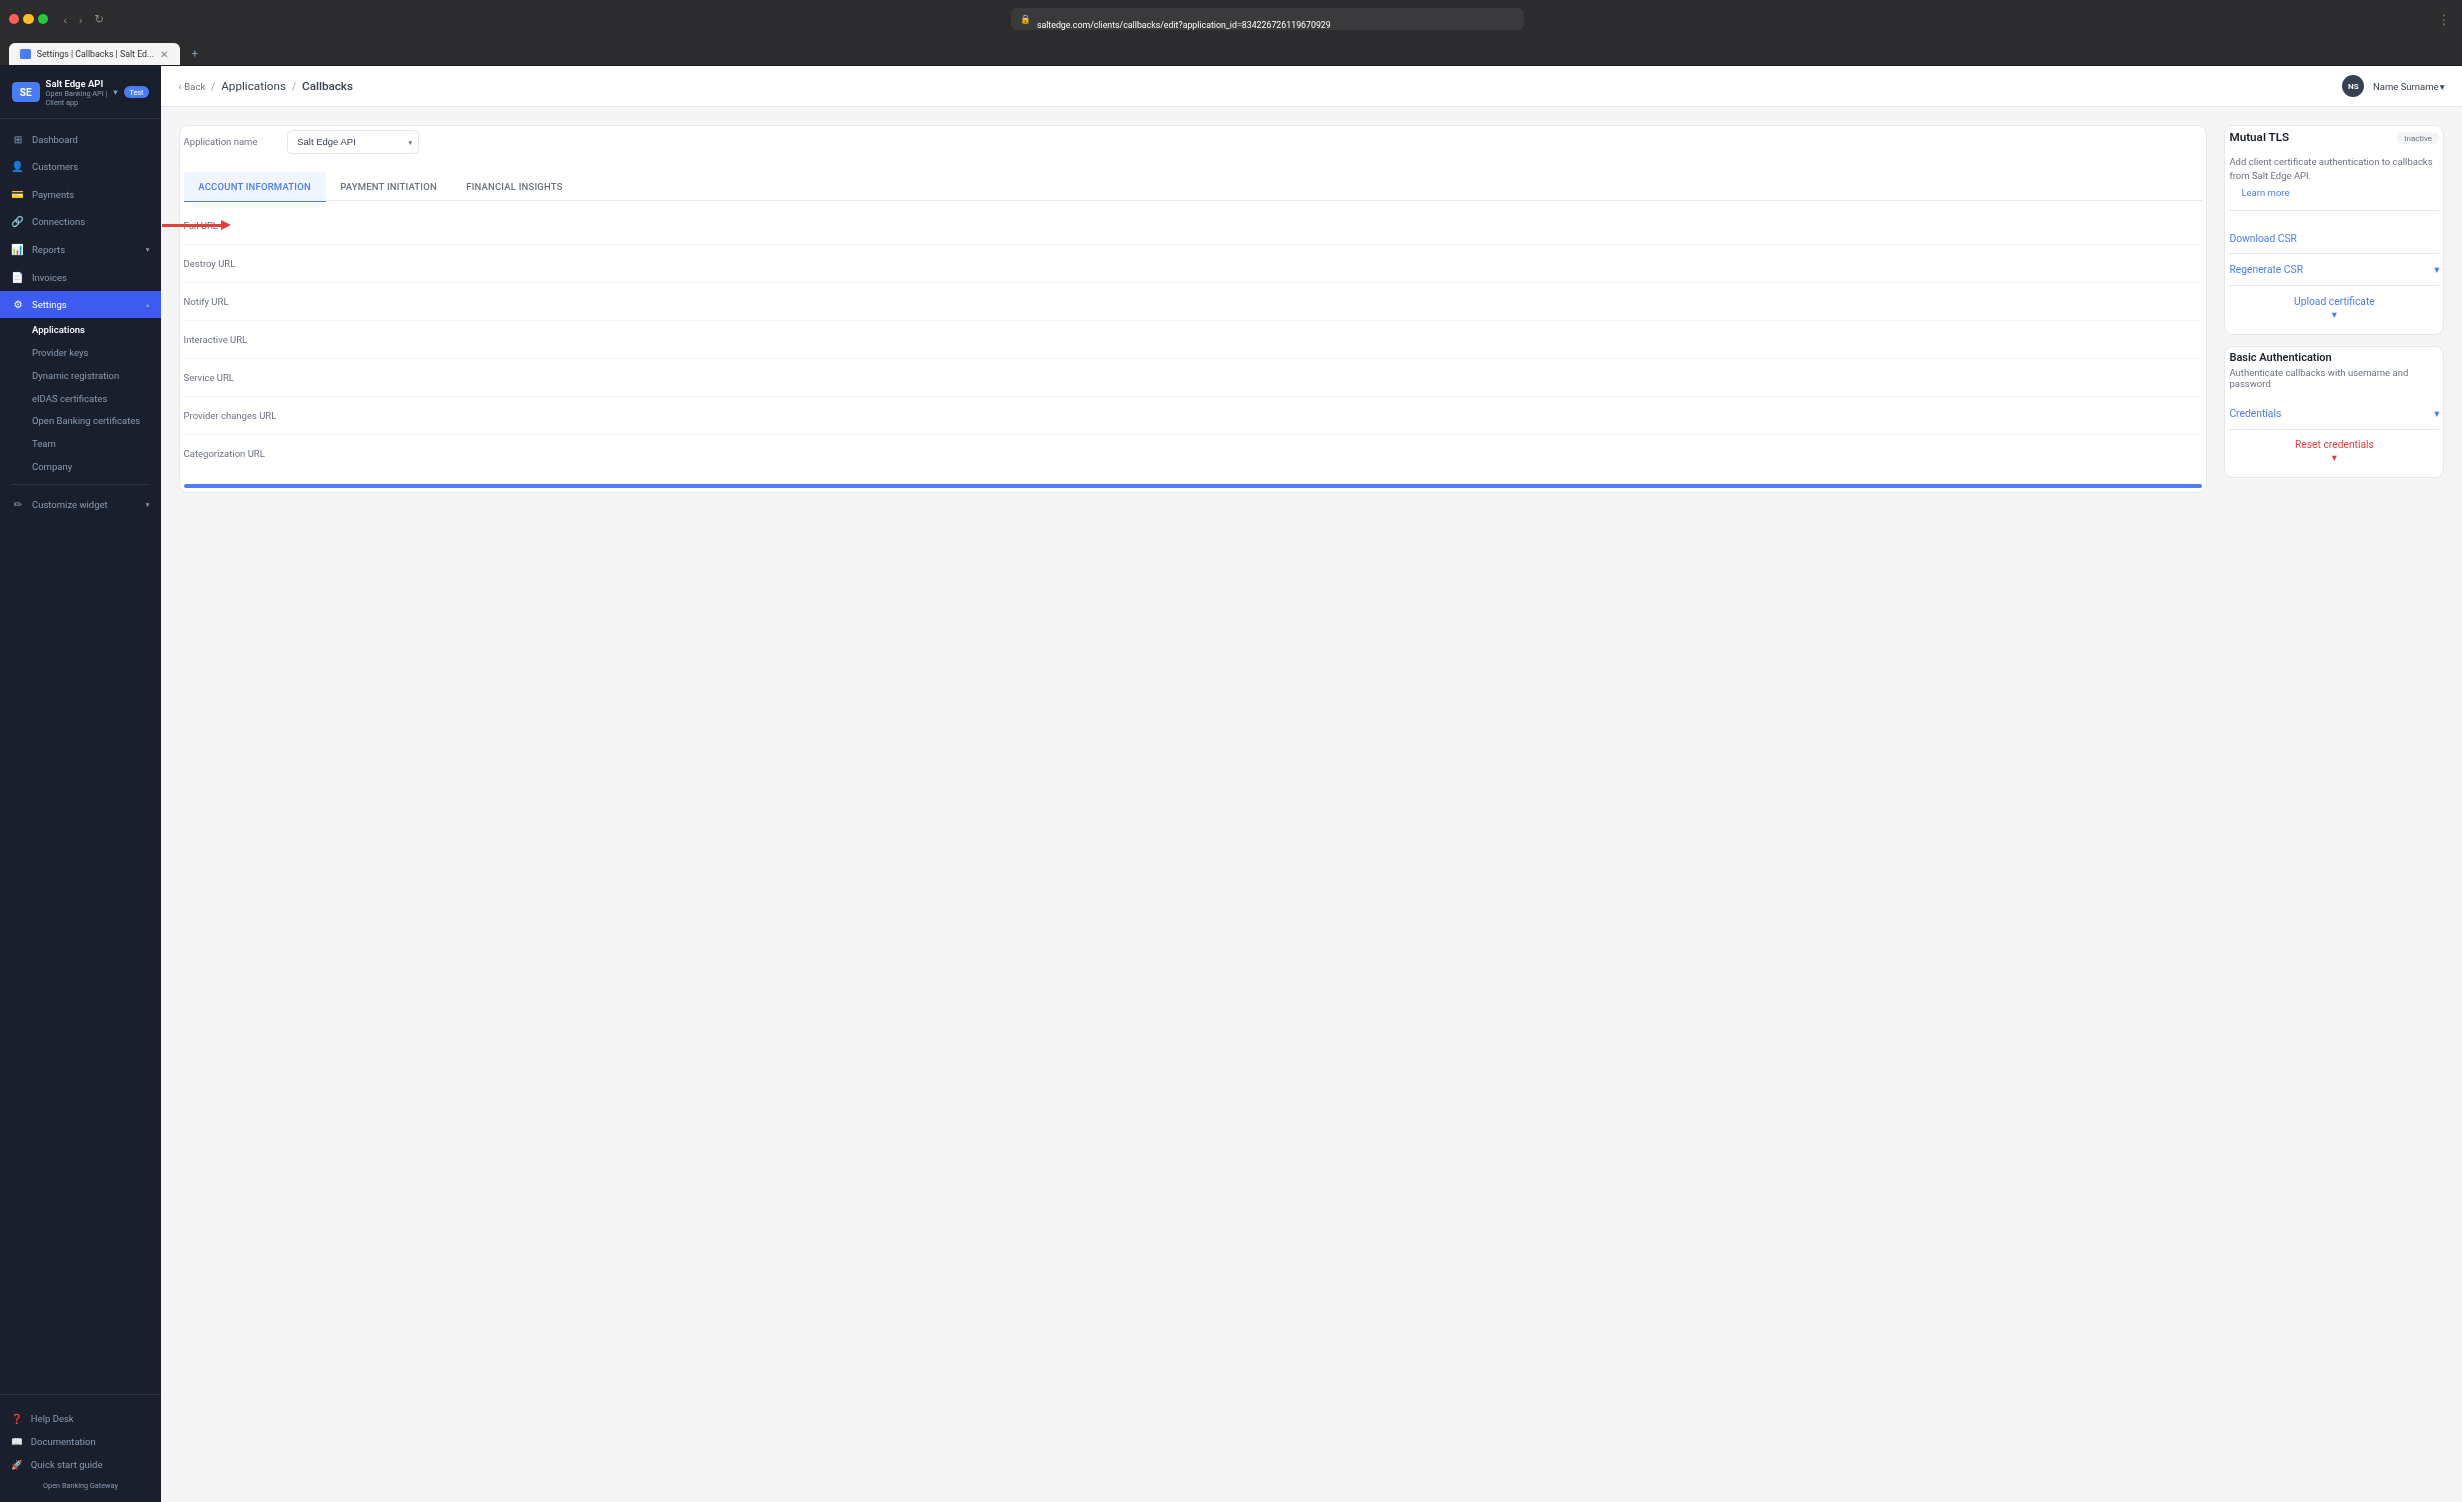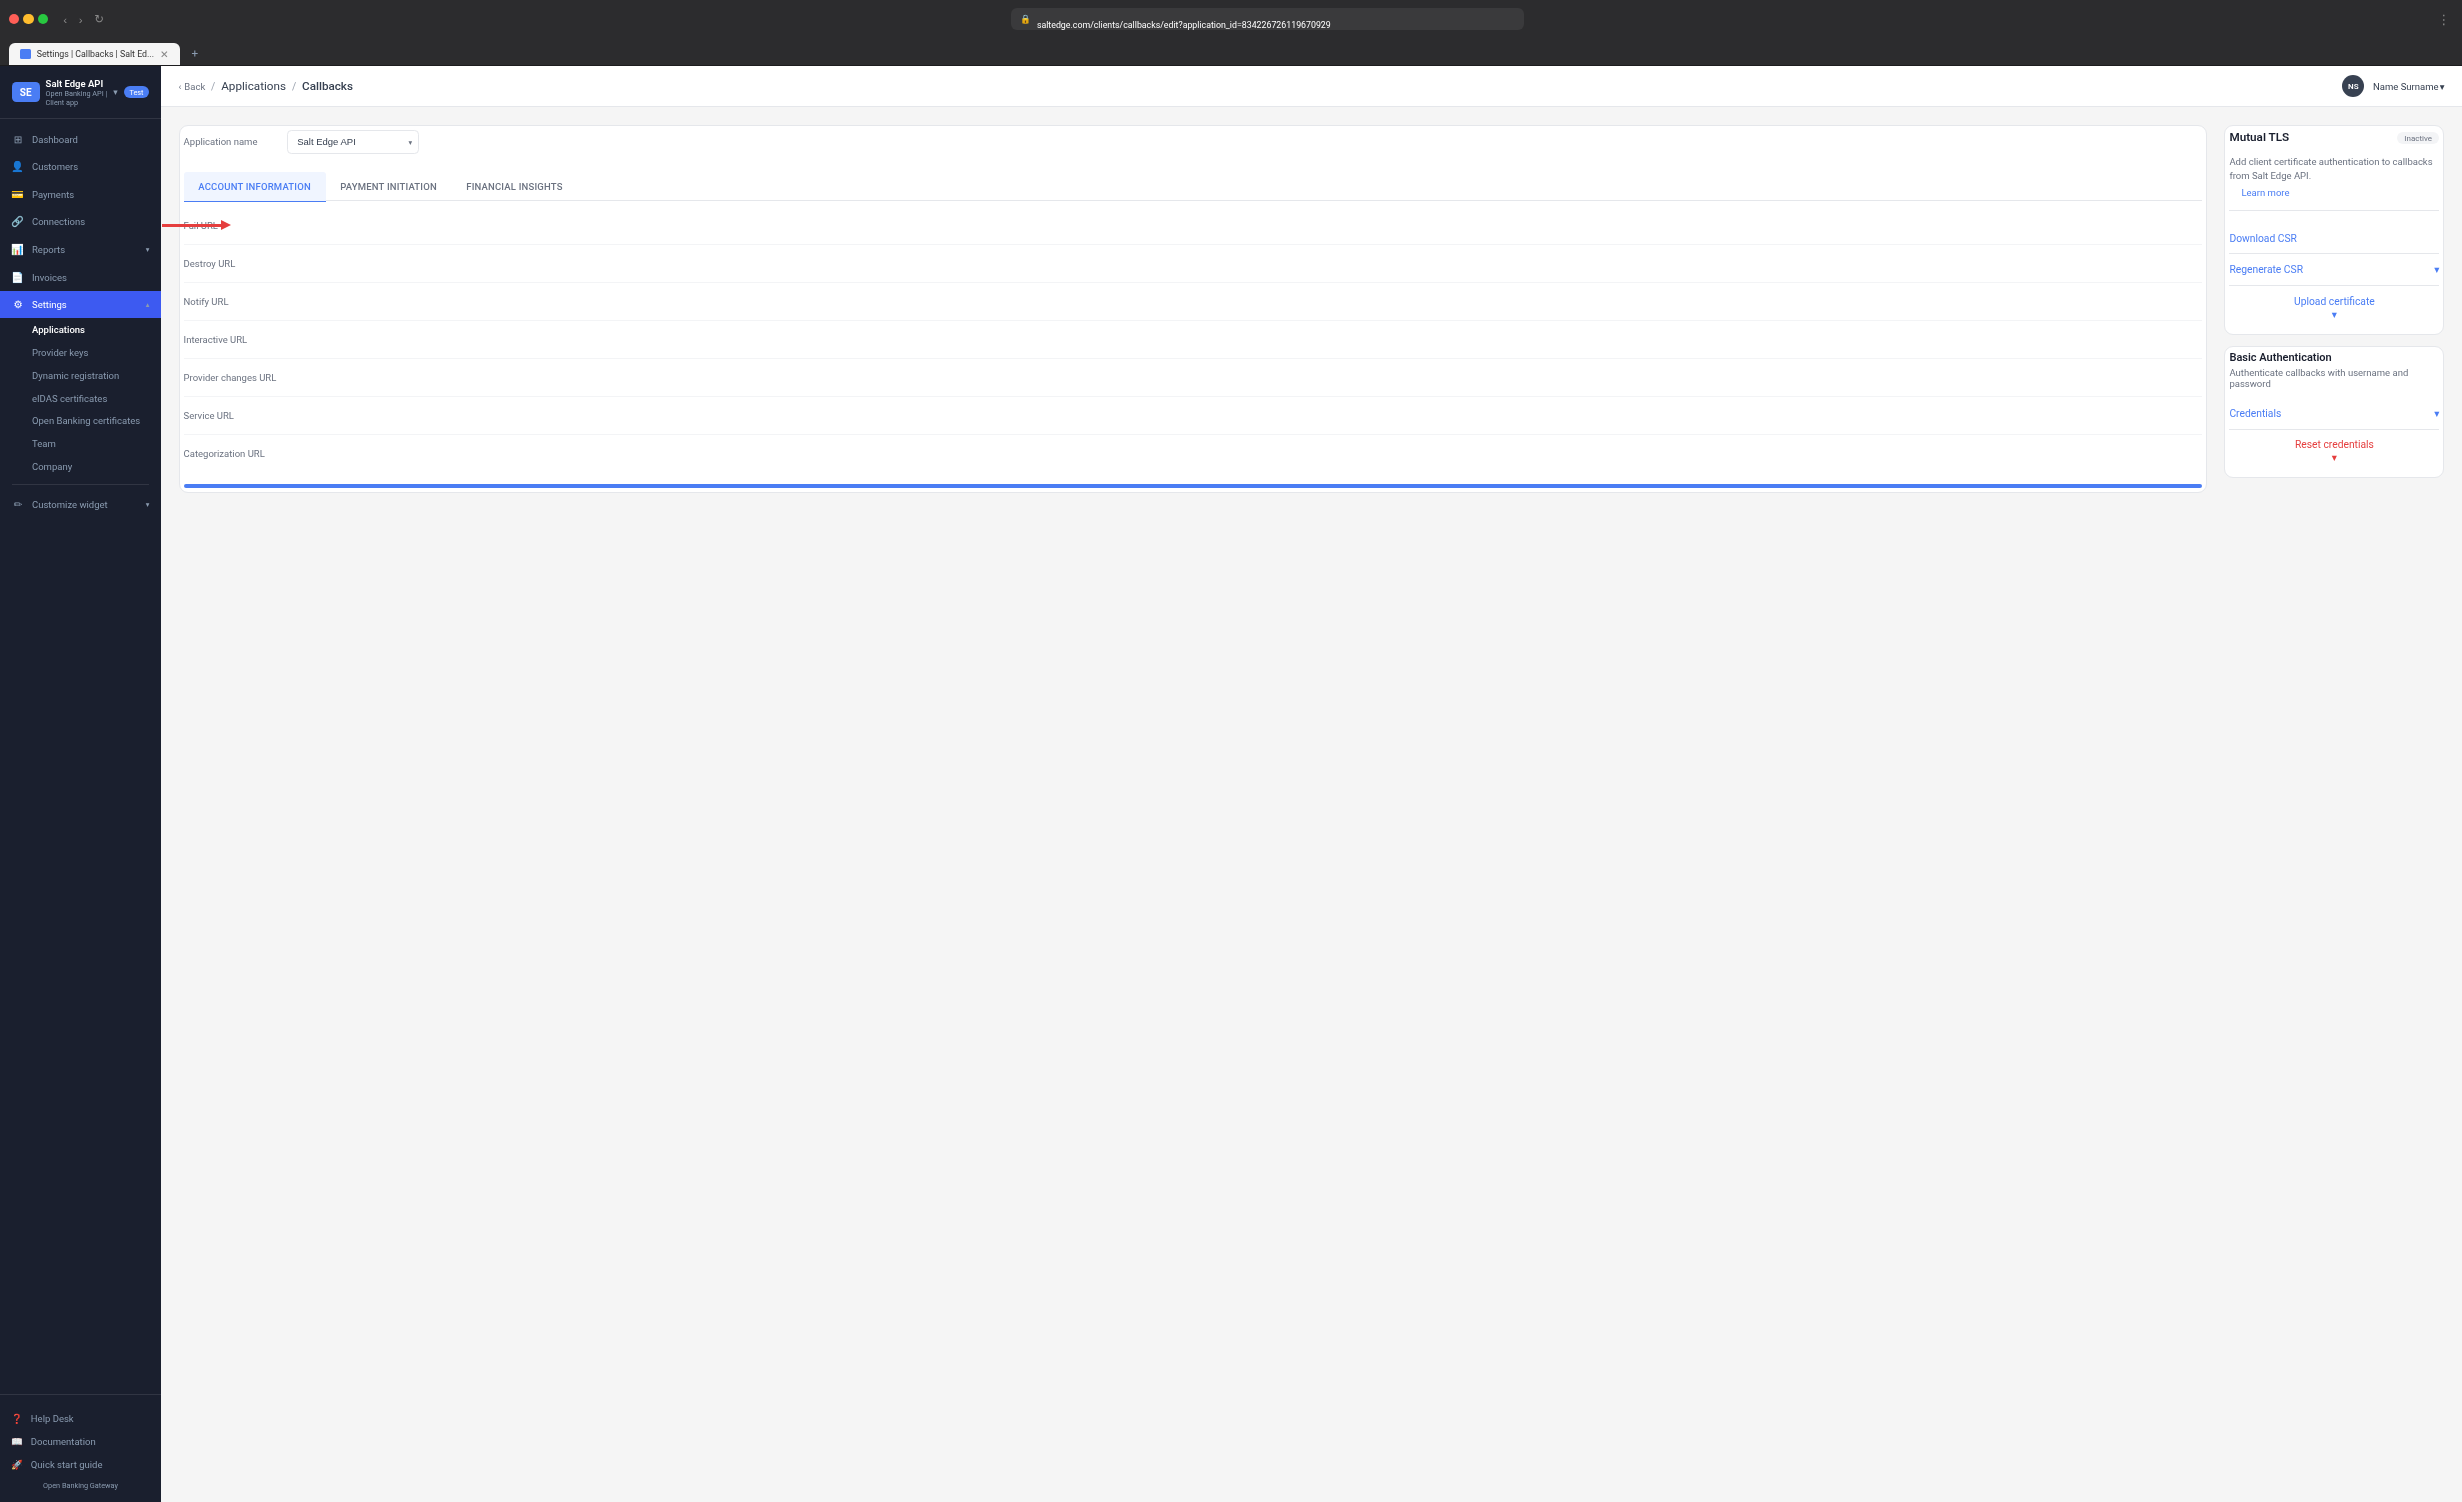--- a/index.html
+++ b/index.html
@@ -291,25 +291,25 @@
             </div>
             <div class="url-field">
               <span class="url-label">Notify URL</span>
               <input class="url-input" type="text" style="">
             </div>
             <div class="url-field">
               <span class="url-label">Interactive URL</span>
               <input class="url-input" type="text" style="">
             </div>
             <div class="url-field">
+              <span class="url-label">Service URL</span>
+              <input class="url-input" type="text" style="">
+            </div>
+            <div class="url-field">
               <span class="url-label">Provider changes URL</span>
-              <input class="url-input" type="text" style="">
-            </div>
-            <div class="url-field">
-              <span class="url-label">Service URL</span>
               <input class="url-input" type="text" style="">
             </div>
             <div class="url-field">
               <span class="url-label">Categorization URL</span>
               <input class="url-input" type="text" style="">
             </div>
           </div>
 
           <div style="background: #4a7df4; height:4.4px; border-radius:2.9px; margin-top:11.7px; width:100%;"></div>
 

